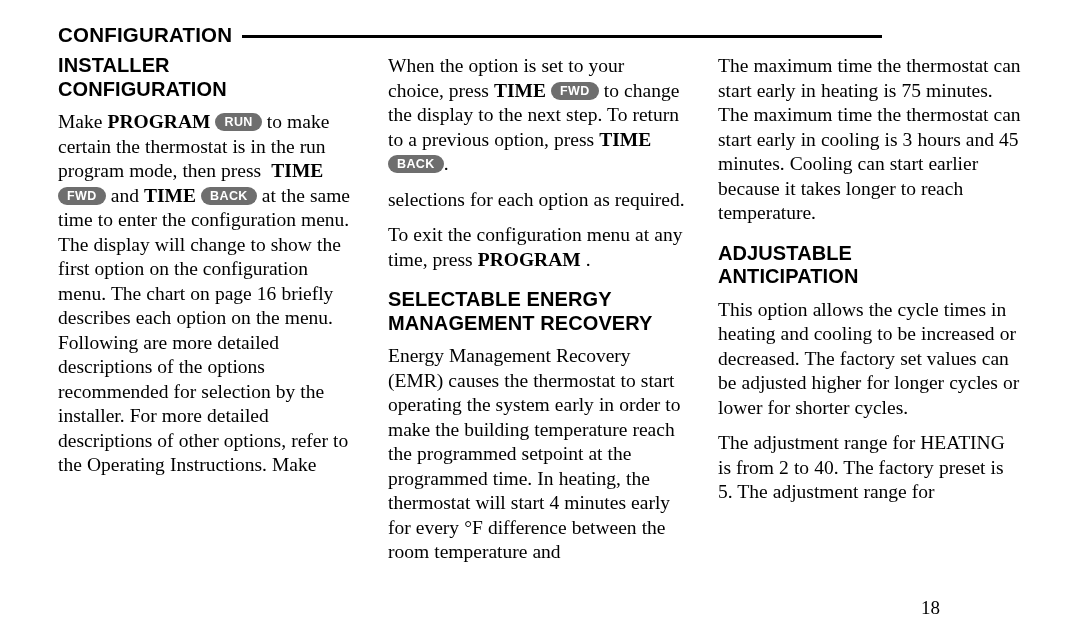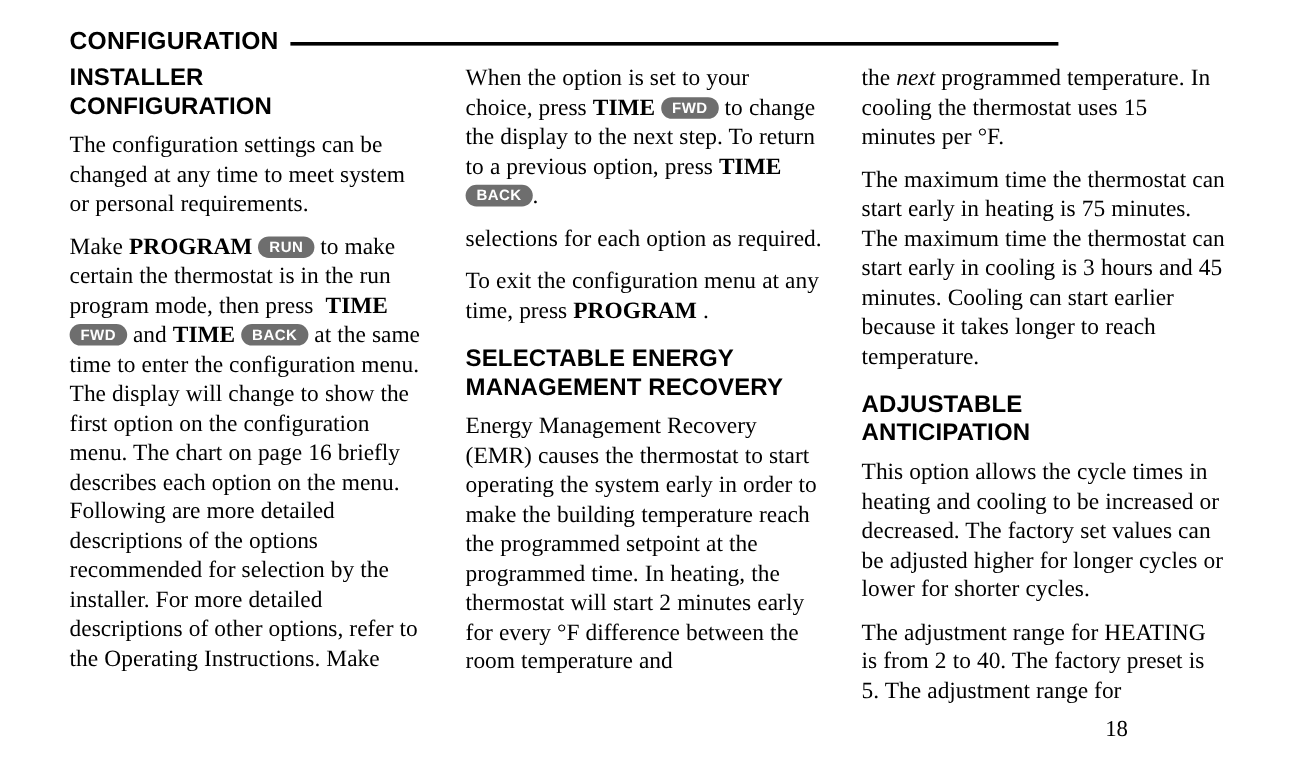--- a/index.html
+++ b/index.html
@@ -126,23 +126,20 @@
 
   <div class="columns">
 
     <div class="col col-1">
 
       <h2 class="section-heading">
         <span>INSTALLER</span><br>
         <span>CONFIGURATION</span>
       </h2>
 
-      <p class="body">
-        <span>The configuration settings can be changed at any time to meet system or personal requirements.</span>
-      </p>
 
       <p class="body"><span>Make </span><b>PROGRAM</b>&nbsp;<span class="key">RUN</span><span> to make certain the thermostat is in the run program mode, then press </span>&nbsp;<b>TIME</b>
         <span class="key">FWD</span><span> and </span><b>TIME</b>&nbsp;<span class="key">BACK</span><span> at the same time to enter the configuration menu. The display will change to show the first option on the configuration menu. The chart on page 16 briefly describes each option on the menu. Following are more detailed descriptions of the options recommended for selection by the installer. For more detailed descriptions of other options, refer to the Operating Instructions. Make</span></p>
 
     </div>
 
     <div class="col col-2">
 
       <p class="body"><span>When the option is set to your choice, press </span><b>TIME</b>&nbsp;<span class="key">FWD</span><span> to change the display to the next step. To return to a previous option, press </span><b>TIME</b>&nbsp;<span class="key">BACK</span><span>.</span></p>
 
@@ -151,28 +148,27 @@
       </p>
 
       <p class="body"><span>To exit the configuration menu at any time, press </span><b>PROGRAM</b><span> .</span></p>
 
       <h2 class="section-heading spaced-above">
         <span>SELECTABLE ENERGY</span><br>
         <span>MANAGEMENT RECOVERY</span>
       </h2>
 
       <p class="body">
-        <span>Energy Management Recovery (EMR) causes the thermostat to start operating the system early in order to make the building temperature reach the programmed setpoint at the programmed time. In heating, the thermostat will start 2 minutes early for every °F difference between the room temperature and</span>
+        <span>Energy Management Recovery (EMR) causes the thermostat to start operating the system early in order to make the building temperature reach the programmed setpoint at the programmed time. In heating, the thermostat will start 4 minutes early for every °F difference between the room temperature and</span>
       </p>
 
     </div>
 
     <div class="col col-3">
 
-      <p class="body"><span>the </span><i>next</i><span> programmed temperature. In cooling the thermostat uses 15 minutes per °F.</span></p>
 
       <p class="body">
         <span>The maximum time the thermostat can start early in heating is 75 minutes. The maximum time the thermostat can start early in cooling is 3 hours and 45 minutes. Cooling can start earlier because it takes longer to reach temperature.</span>
       </p>
 
       <h2 class="section-heading spaced-above">
         <span>ADJUSTABLE</span><br>
         <span>ANTICIPATION</span>
       </h2>
 

